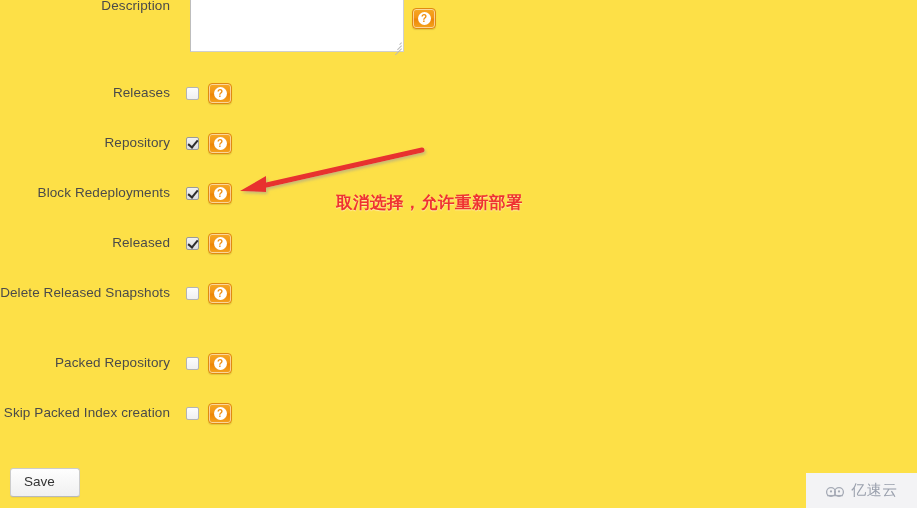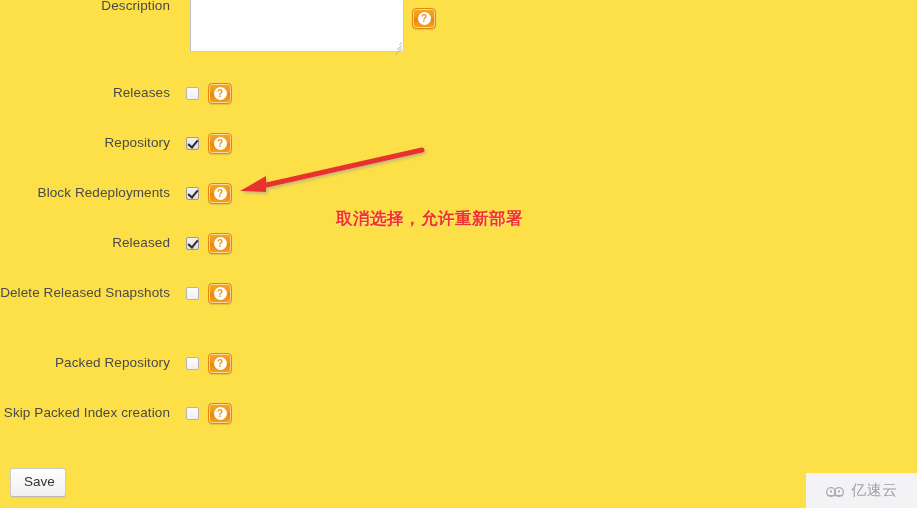--- a/index.html
+++ b/index.html
@@ -154,21 +154,21 @@
     gap: 8px;
   }
   .btn {
     font-family: "Liberation Sans", sans-serif;
     font-size: 13.5px;
     color: #333333;
     background: linear-gradient(#fefefe, #f0f0f0);
     border: 1px solid #cccccc;
     border-bottom-color: #b9b9b9;
     border-radius: 3px;
-    padding: 5px 10px 6px 13px;
+    padding: 5px 24px 6px 13px;
     cursor: pointer;
     box-shadow: 0 1px 1px rgba(0,0,0,0.05);
     line-height: 16px;
   }
 
   
   #annotation-arrow {
     position: absolute;
     left: 236px;
     top: 146px;
@@ -180,21 +180,20 @@
     position: absolute;
     left: 336px;
     top: 192px;
     font-family: "DejaVu Sans", "Liberation Sans", sans-serif;
     font-size: 16.5px;
     font-weight: bold;
     color: #ef3232;
     letter-spacing: 0.5px;
     white-space: nowrap;
     text-shadow: 0 1px 1px rgba(255,255,255,0.5);
-    margin-top: 16px;
   }
 
   
   #watermark {
     position: absolute;
     left: 806px;
     top: 473px;
     width: 111px;
     height: 35px;
     background: #f3f3f5;

